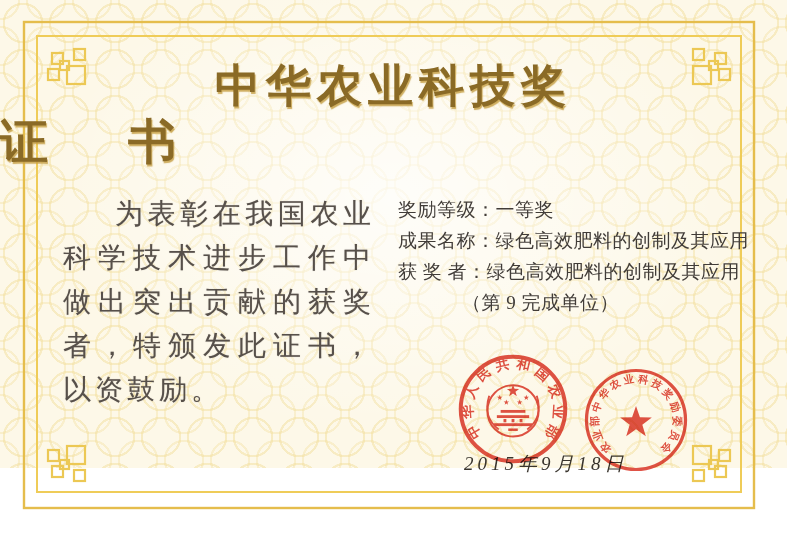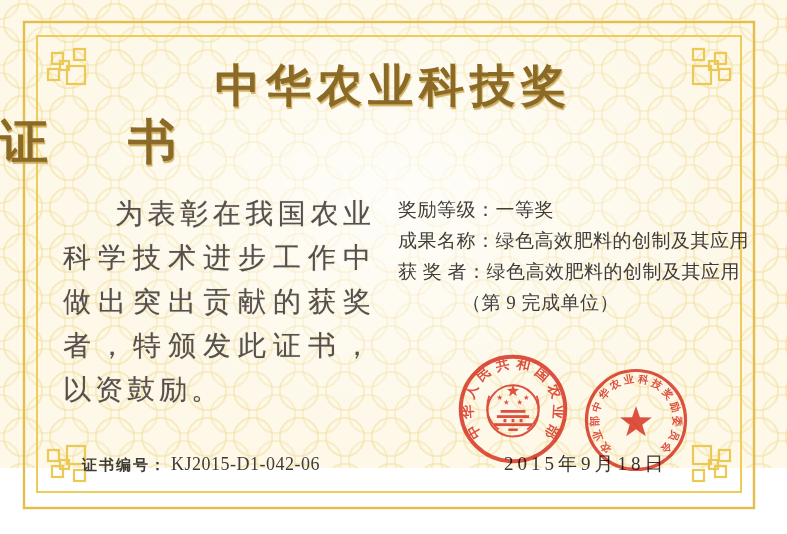--- a/index.html
+++ b/index.html
@@ -41,22 +41,22 @@
   .field-row .f-label{color:#413c38;}
   .field-row:nth-child(4) .f-value{margin-left:64px;}
 
   .cert-no{
     position:absolute;left:82px;top:454px;white-space:nowrap;color:#3e3a35;
   }
   .cert-no .cn-label{font-size:15px;letter-spacing:2px;font-weight:bold;}
   .cert-no .cn-value{font-size:18px;letter-spacing:.5px;}
 
   .date{
-    position:absolute;left:504px;top:451px;z-index:2;
-    font-size:19px;letter-spacing:4px;color:#39342d;white-space:nowrap;
+    position:absolute;left:464px;top:451px;z-index:2;
+    font-size:19px;letter-spacing:4px;color:#39342d;white-space:nowrap;font-style:italic;
   }
 
   .seal{position:absolute;z-index:3;mix-blend-mode:multiply;opacity:.92;}
   .seal-1{left:456px;top:352px;width:114px;height:114px;}
   .seal-2{left:582px;top:366px;width:108px;height:108px;}
 </style>
 </head>
 <body>
 
 <div class="certificate">
@@ -99,24 +99,20 @@
         <span class="f-label">成果名称：</span><span class="f-value">绿色高效肥料的创制及其应用</span>
       </div>
       <div class="field-row">
         <span class="f-label">获 奖 者：</span><span class="f-value">绿色高效肥料的创制及其应用</span>
       </div>
       <div class="field-row">
         <span class="f-label"></span><span class="f-value">（第 9 完成单位）</span>
       </div>
     </div>
 
-    <div class="cert-no">
-      <span class="cn-label">证书编号：</span>
-      <span class="cn-value">KJ2015-D1-042-06</span>
-    </div>
 
     <div class="date">2015年9月18日</div>
   </div>
 
   <svg class="seal seal-1" viewBox="0 0 120 120">
     <defs>
       <path id="ring1" d="M 27.1,87.6 A 43,43 0 1 1 92.9,87.6" fill="none"></path>
     </defs>
     <circle cx="60" cy="60" r="55" fill="none" stroke="#dd4437" stroke-width="4.2"></circle>
     <text font-size="14.5" font-weight="bold" fill="#dd4437" font-family="Liberation Serif, serif">

